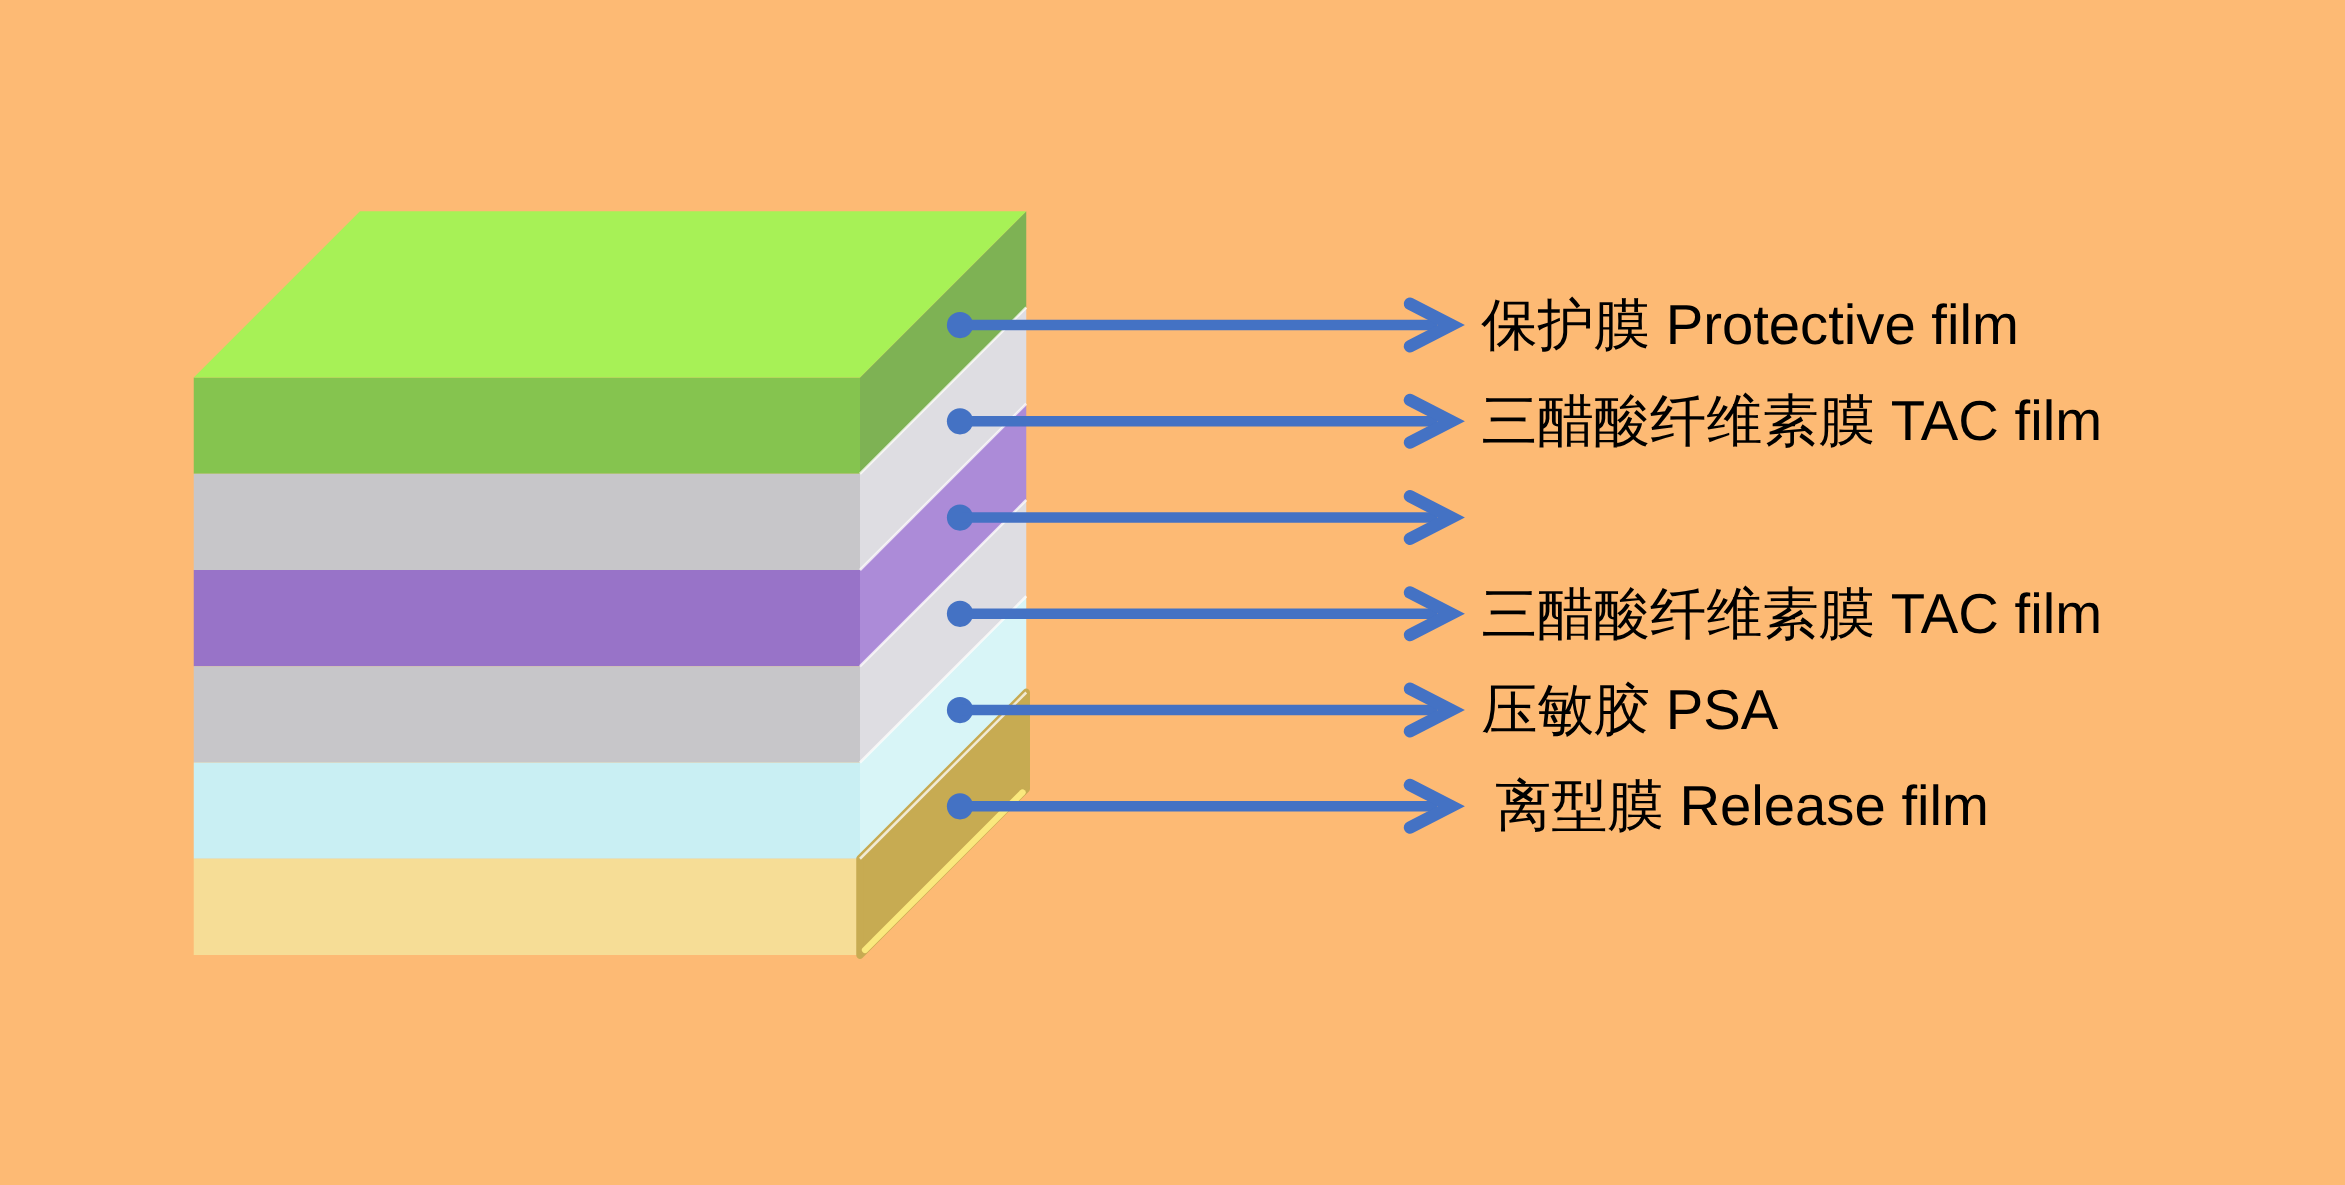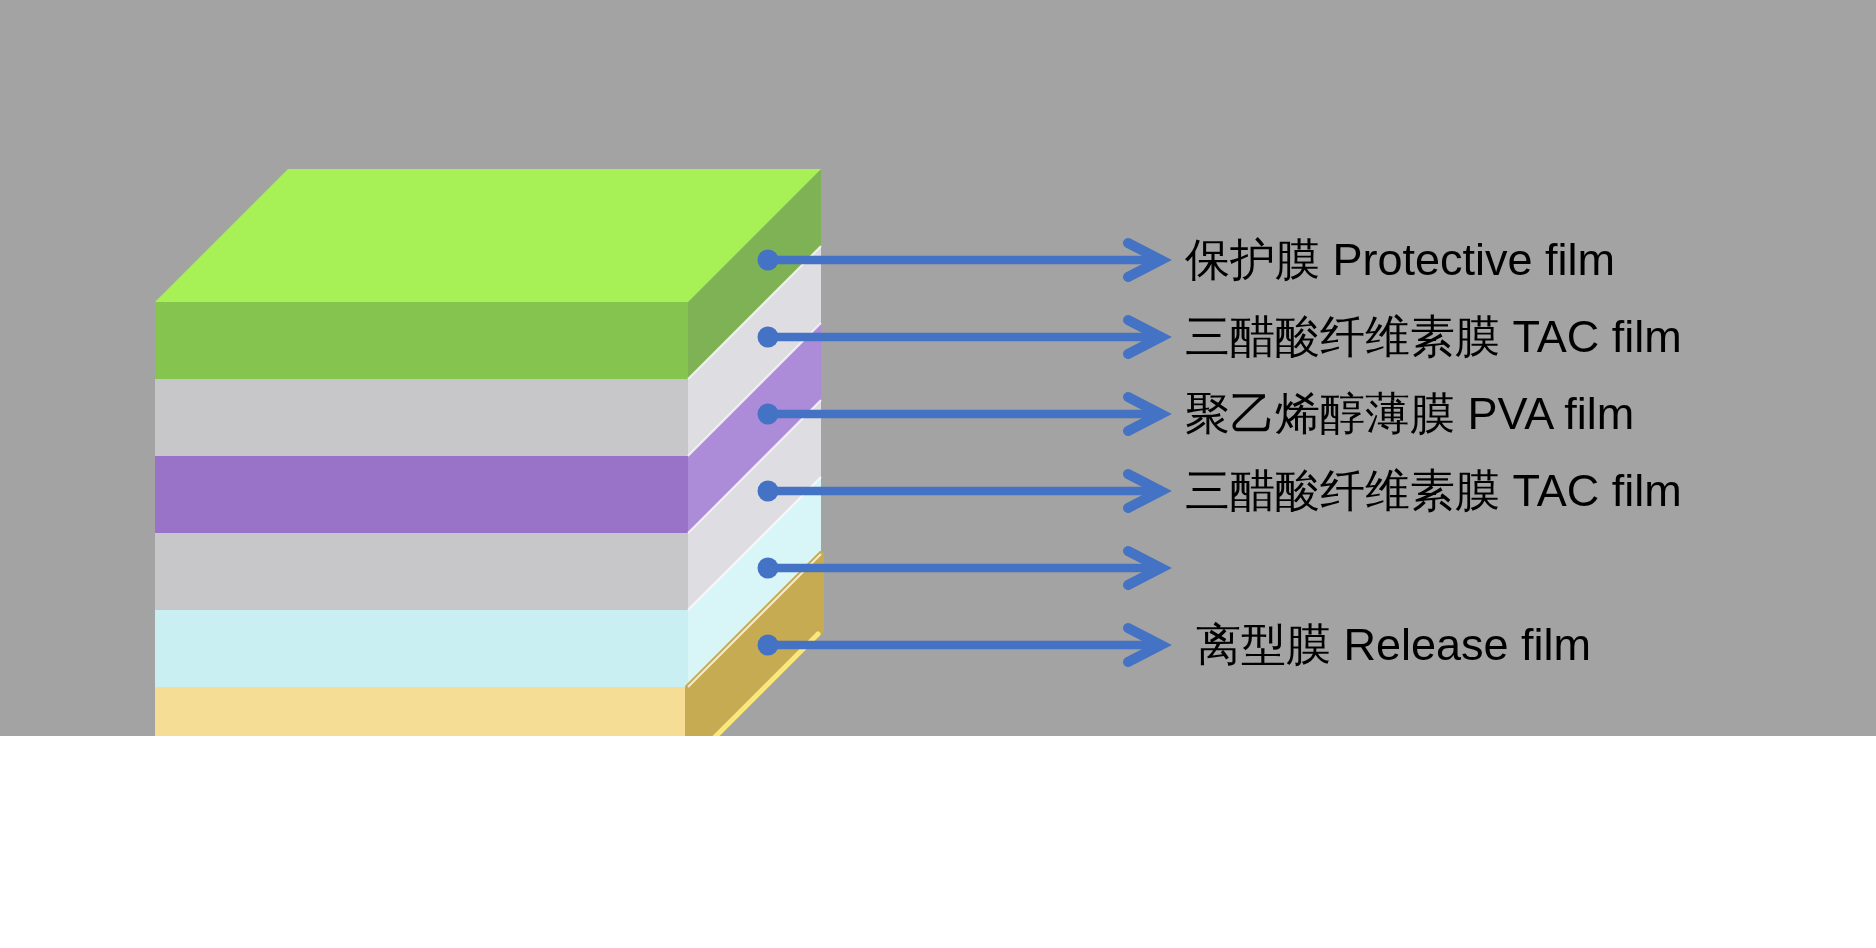--- a/index.html
+++ b/index.html
@@ -4,22 +4,22 @@
 <style>
   html, body {
     margin: 0;
     padding: 0;
     background: #ffffff;
     font-family: "Liberation Sans", sans-serif;
   }
   .canvas {
     position: relative;
     width: 1876px;
-    height: 736px;
-    background: #a3a3a3;
+    height: 948px;
+    background: #fdba74;
     overflow: hidden;
   }
   .stack-svg {
     position: absolute;
     left: 0;
     top: 0;
   }
   .layer-label {
     position: absolute;
     left: 1185px;
@@ -101,17 +101,17 @@
 
     <g>
       <circle cx="768" cy="645" r="10.5" fill="#4472c4"></circle>
       <line x1="770" y1="645" x2="1150" y2="645" stroke-width="8.5" stroke="#4472c4"></line>
       <polyline points="1128,628 1161,645 1128,662" fill="none" stroke-width="10" stroke-linecap="round" stroke-linejoin="miter" stroke="#4472c4"></polyline>
     </g>
   </svg>
 
   <div class="layer-label lbl-1">保护膜 Protective film</div>
   <div class="layer-label lbl-2">三醋酸纤维素膜 TAC film</div>
-  <div class="layer-label lbl-3">聚乙烯醇薄膜 PVA film</div>
   <div class="layer-label lbl-4">三醋酸纤维素膜 TAC film</div>
+  <div class="layer-label lbl-5">压敏胶 PSA</div>
   <div class="layer-label lbl-6">离型膜 Release film</div>
 
 </div>
 
 </body></html>

